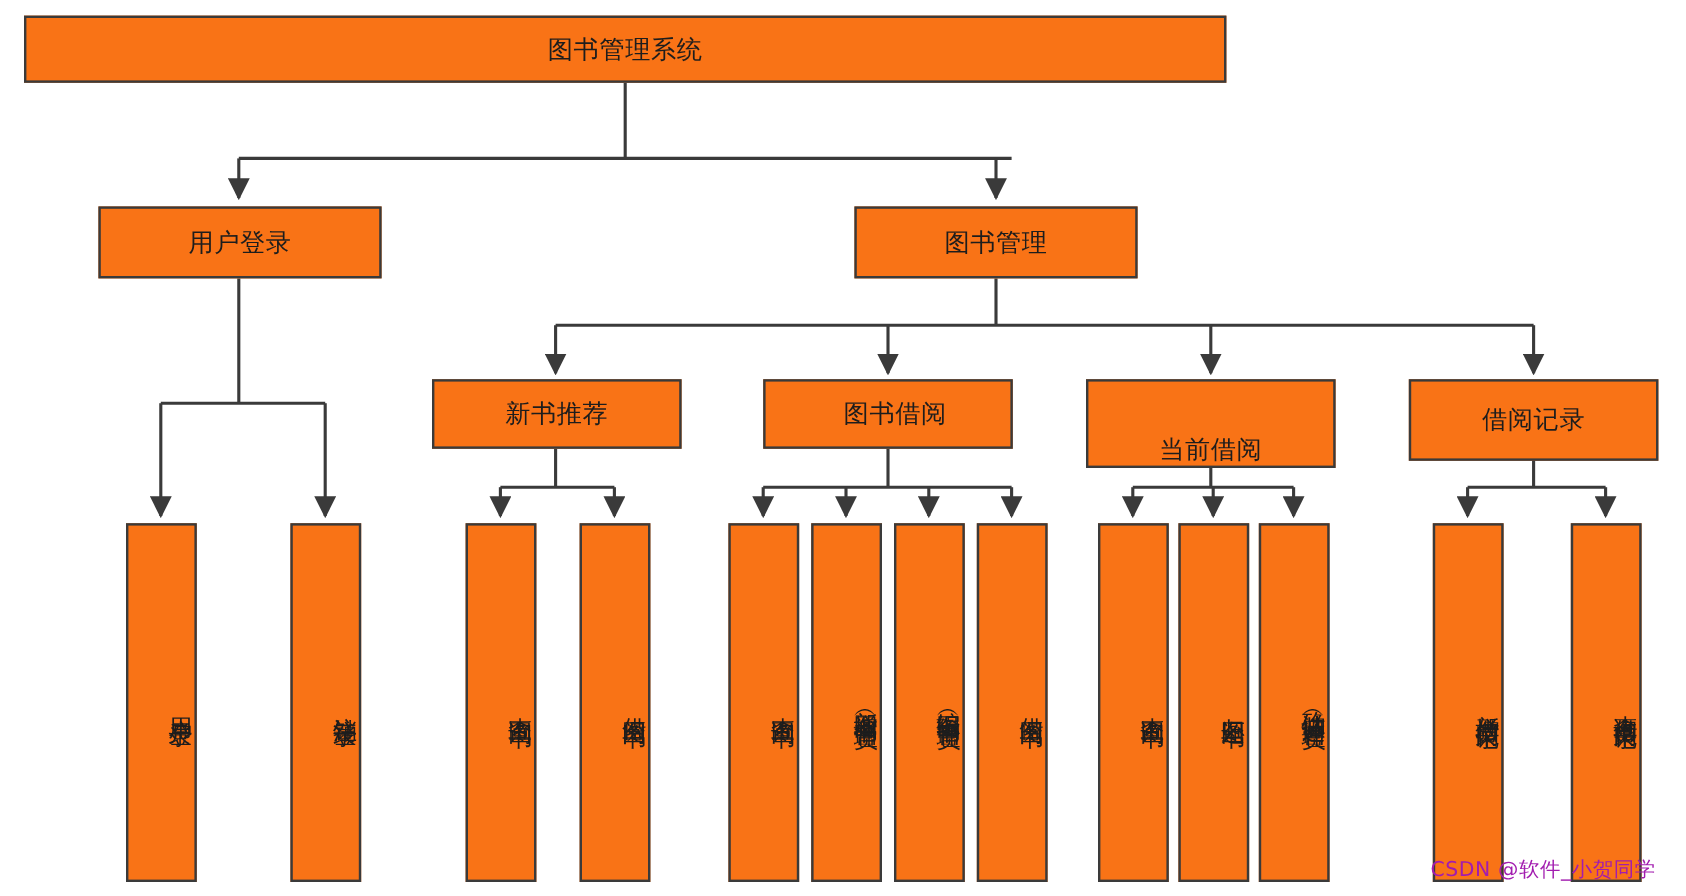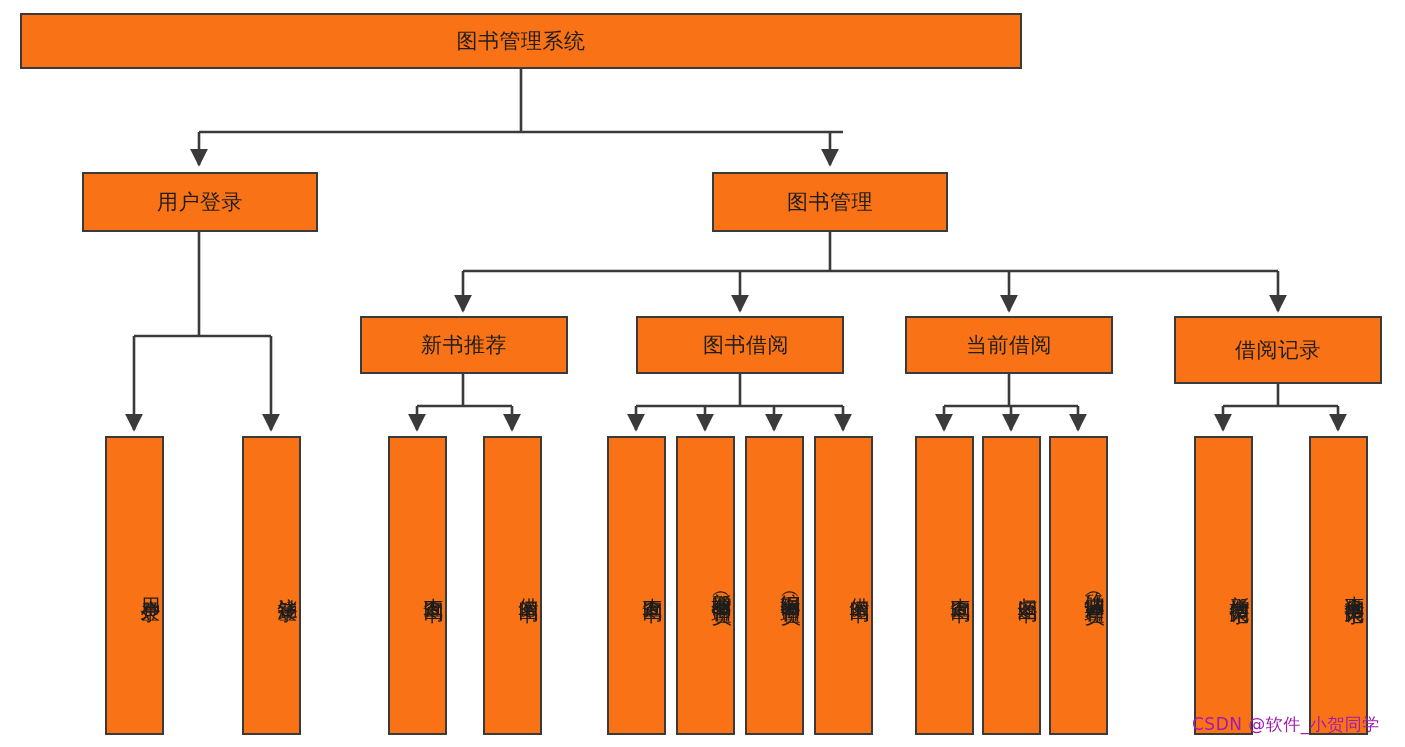--- a/index.html
+++ b/index.html
@@ -131,21 +131,21 @@
   <div class="node horiz" style="left:712px; top:172px; width:236px; height:60px;">
     <span>图书管理</span>
   </div>
 
   <div class="node horiz" style="left:360px; top:316px; width:208px; height:58px;">
     <span>新书推荐</span>
   </div>
   <div class="node horiz" style="left:636px; top:316px; width:208px; height:58px;padding-left:12px;">
     <span>图书借阅</span>
   </div>
-  <div class="node horiz" style="left:905px; top:316px; width:208px; height:58px;">
+  <div class="node horiz" style="left:905px; top:316px; width:208px; height:74px;align-items:flex-end;">
     <span>当前借阅</span>
   </div>
   <div class="node horiz" style="left:1174px; top:316px; width:208px; height:68px;">
     <span>借阅记录</span>
   </div>
 
   <div class="node vert" style="left:105px; top:436px; width:59px; height:299px;">
     <span class="vlabel">用户登录</span>
   </div>
   <div class="node vert" style="left:242px; top:436px; width:59px; height:299px;">

